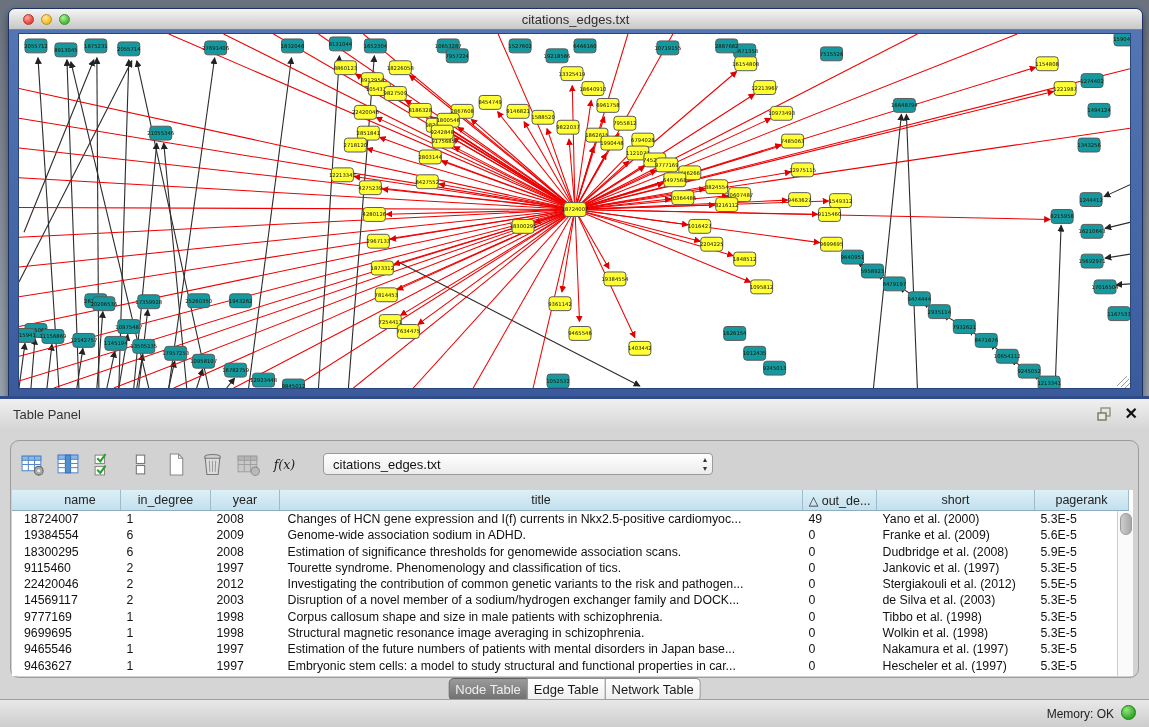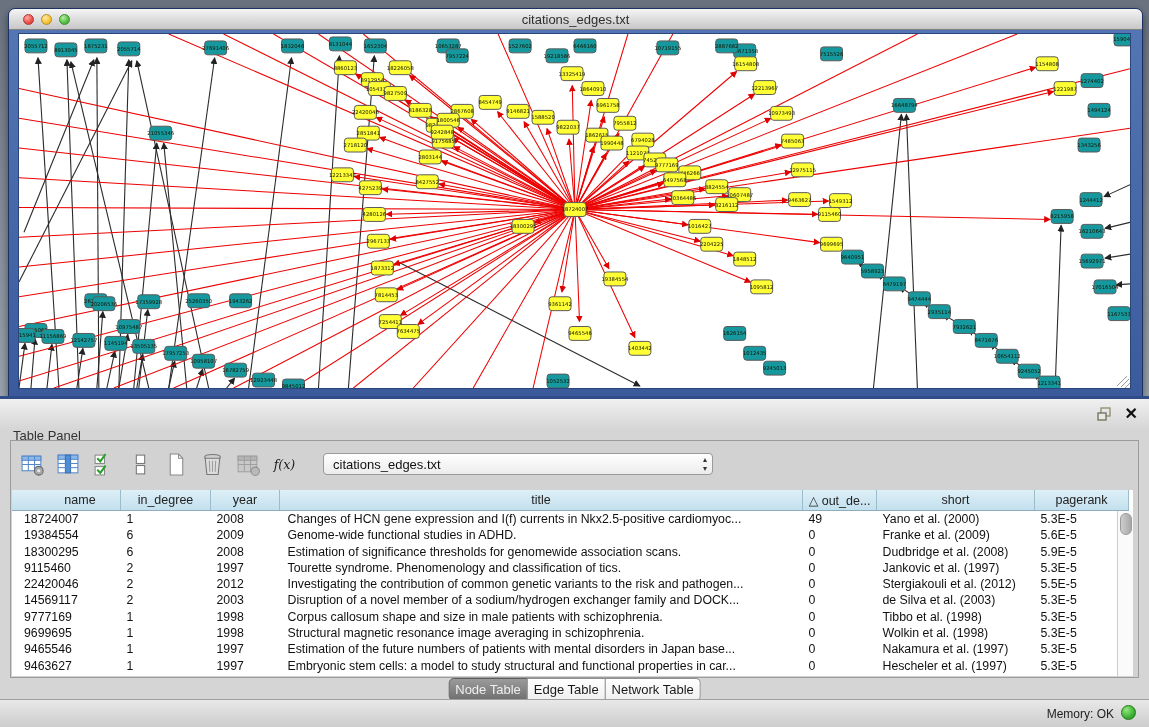--- a/index.html
+++ b/index.html
@@ -29,26 +29,26 @@
   #net line.ek{stroke:#2b2b2b;stroke-width:1.1;}
   #net rect.nd{stroke:#5a5a5a;stroke-width:1;rx:3px;}
   #net rect.y{fill:#FFFF33;}
   #net rect.t{fill:#15999E;}
   #net text{font-family:"DejaVu Sans",sans-serif;font-size:5.3px;fill:#141400;text-anchor:middle;}
 
   
   .table-panel{position:absolute;left:0;top:396px;width:1149px;height:331px;
                background:#d5d5d5;border-top:3px solid #2f4c88;box-sizing:border-box;}
   .panel-header{height:31px;position:relative;background:linear-gradient(#f0f0f0,#d5d5d5);}
-  .panel-title{position:absolute;left:13px;top:8px;font-size:13px;color:#333;margin-top:21px;}
+  .panel-title{position:absolute;left:13px;top:8px;font-size:13px;color:#333;}
   .float-ic{position:absolute;right:36px;top:8px;width:16px;height:14px;cursor:pointer;}
   .close-ic{position:absolute;right:11px;top:5px;font-size:16px;font-weight:bold;color:#111;cursor:pointer;}
 
   .content-box{position:absolute;left:10px;top:41px;width:1127px;height:236px;
-               background:#d2d2d2;border:1px solid #9c9c9c;border-radius:0;}
+               background:#d2d2d2;border:1px solid #9c9c9c;border-radius:9px;}
   .toolbar{position:absolute;top:5px;left:8px;height:36px;display:flex;align-items:center;gap:9px;}
   .tbi{width:27px;height:27px;display:flex;align-items:center;justify-content:center;cursor:pointer;}
   .combo{margin-left:16px;width:390px;height:22px;background:linear-gradient(#ffffff,#ececec);
          border:1px solid #9a9a9a;border-radius:4px;display:flex;align-items:center;
          font-size:13px;color:#111;padding-left:9px;position:relative;cursor:pointer;box-sizing:border-box;}
   .stepper{position:absolute;right:5px;top:1px;display:flex;flex-direction:column;
            font-size:8px;line-height:9px;color:#333;}
 
   .tablewrap{position:absolute;left:1px;top:49px;width:1121px;height:186px;background:#fff;overflow:hidden;}
   table{border-collapse:collapse;table-layout:fixed;width:1106px;}
@@ -607,21 +607,21 @@
               <td class="c3">Changes of HCN gene expression and I(f) currents in Nkx2.5-positive cardiomyoc...</td>
               <td class="c4">49</td>
               <td class="c5">Yano et al. (2000)</td>
               <td class="c6">5.3E-5</td>
               <td></td>
             </tr>
             <tr>
               <td class="c0">19384554</td>
               <td class="c1">6</td>
               <td class="c2">2009</td>
-              <td class="c3">Genome-wide functional studies in ADHD.</td>
+              <td class="c3">Genome-wide association sodium in ADHD.</td>
               <td class="c4">0</td>
               <td class="c5">Franke et al. (2009)</td>
               <td class="c6">5.6E-5</td>
               <td></td>
             </tr>
             <tr>
               <td class="c0">18300295</td>
               <td class="c1">6</td>
               <td class="c2">2008</td>
               <td class="c3">Estimation of significance thresholds for genomewide association scans.</td>

